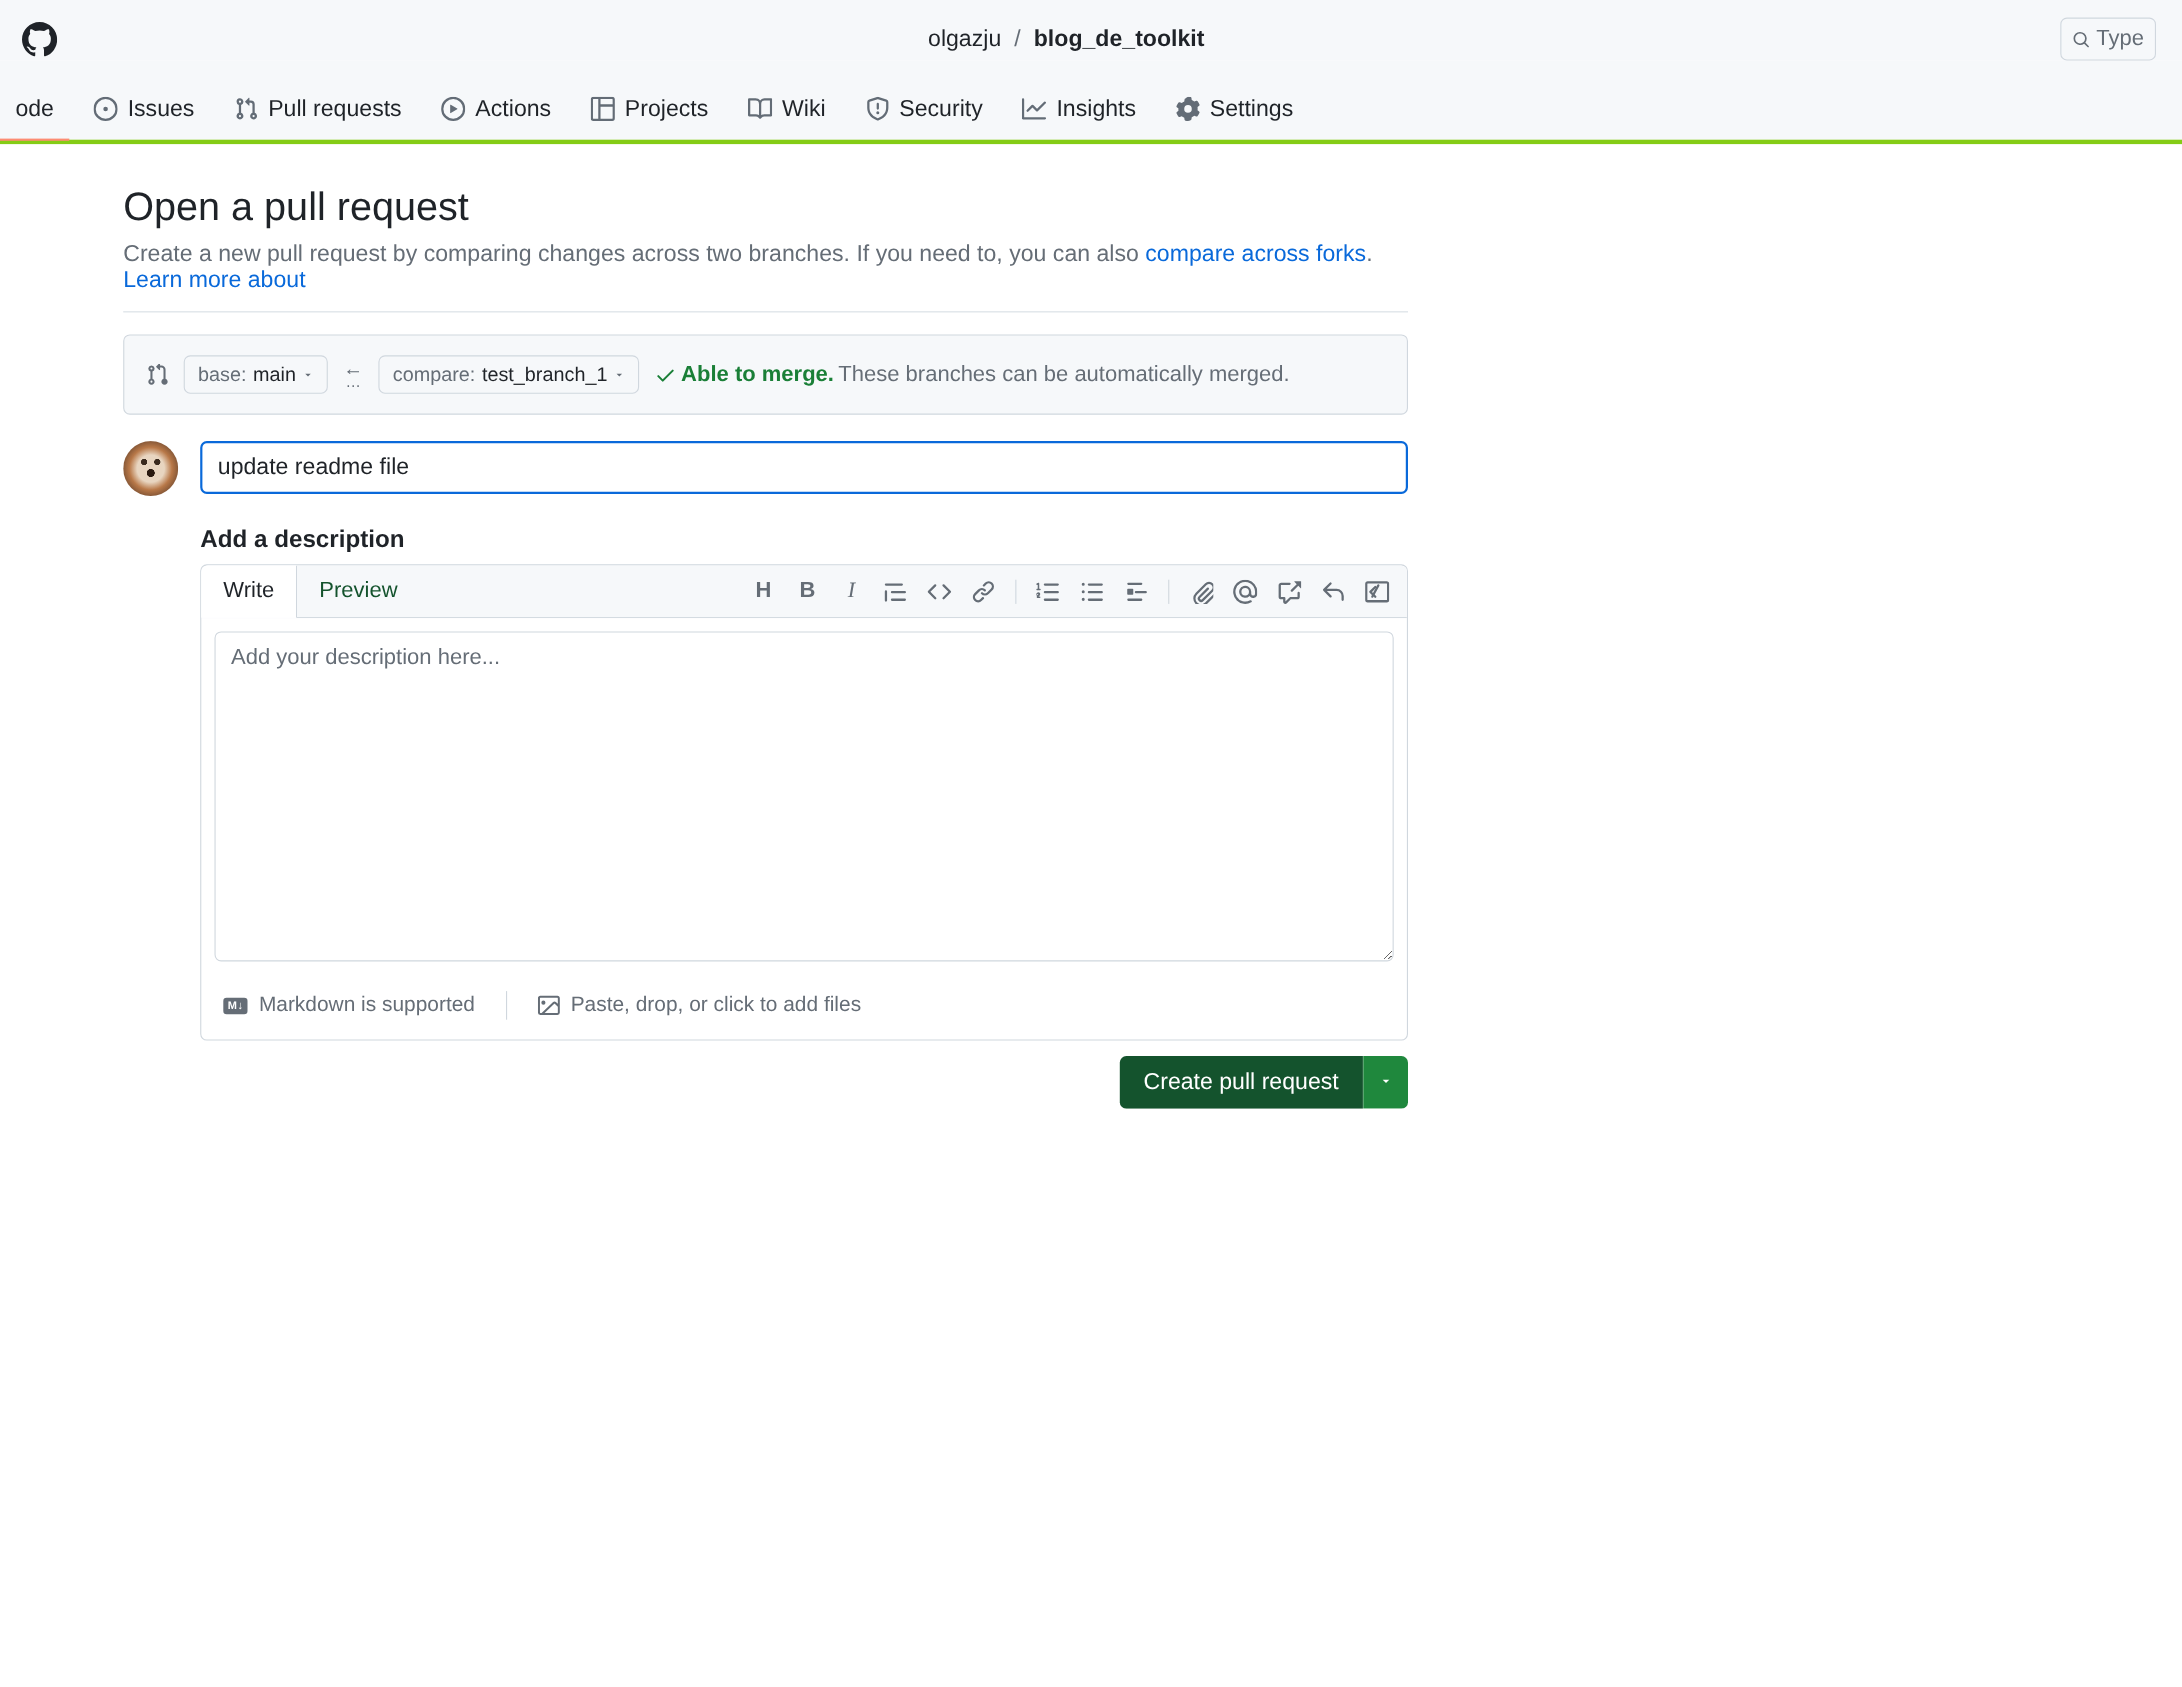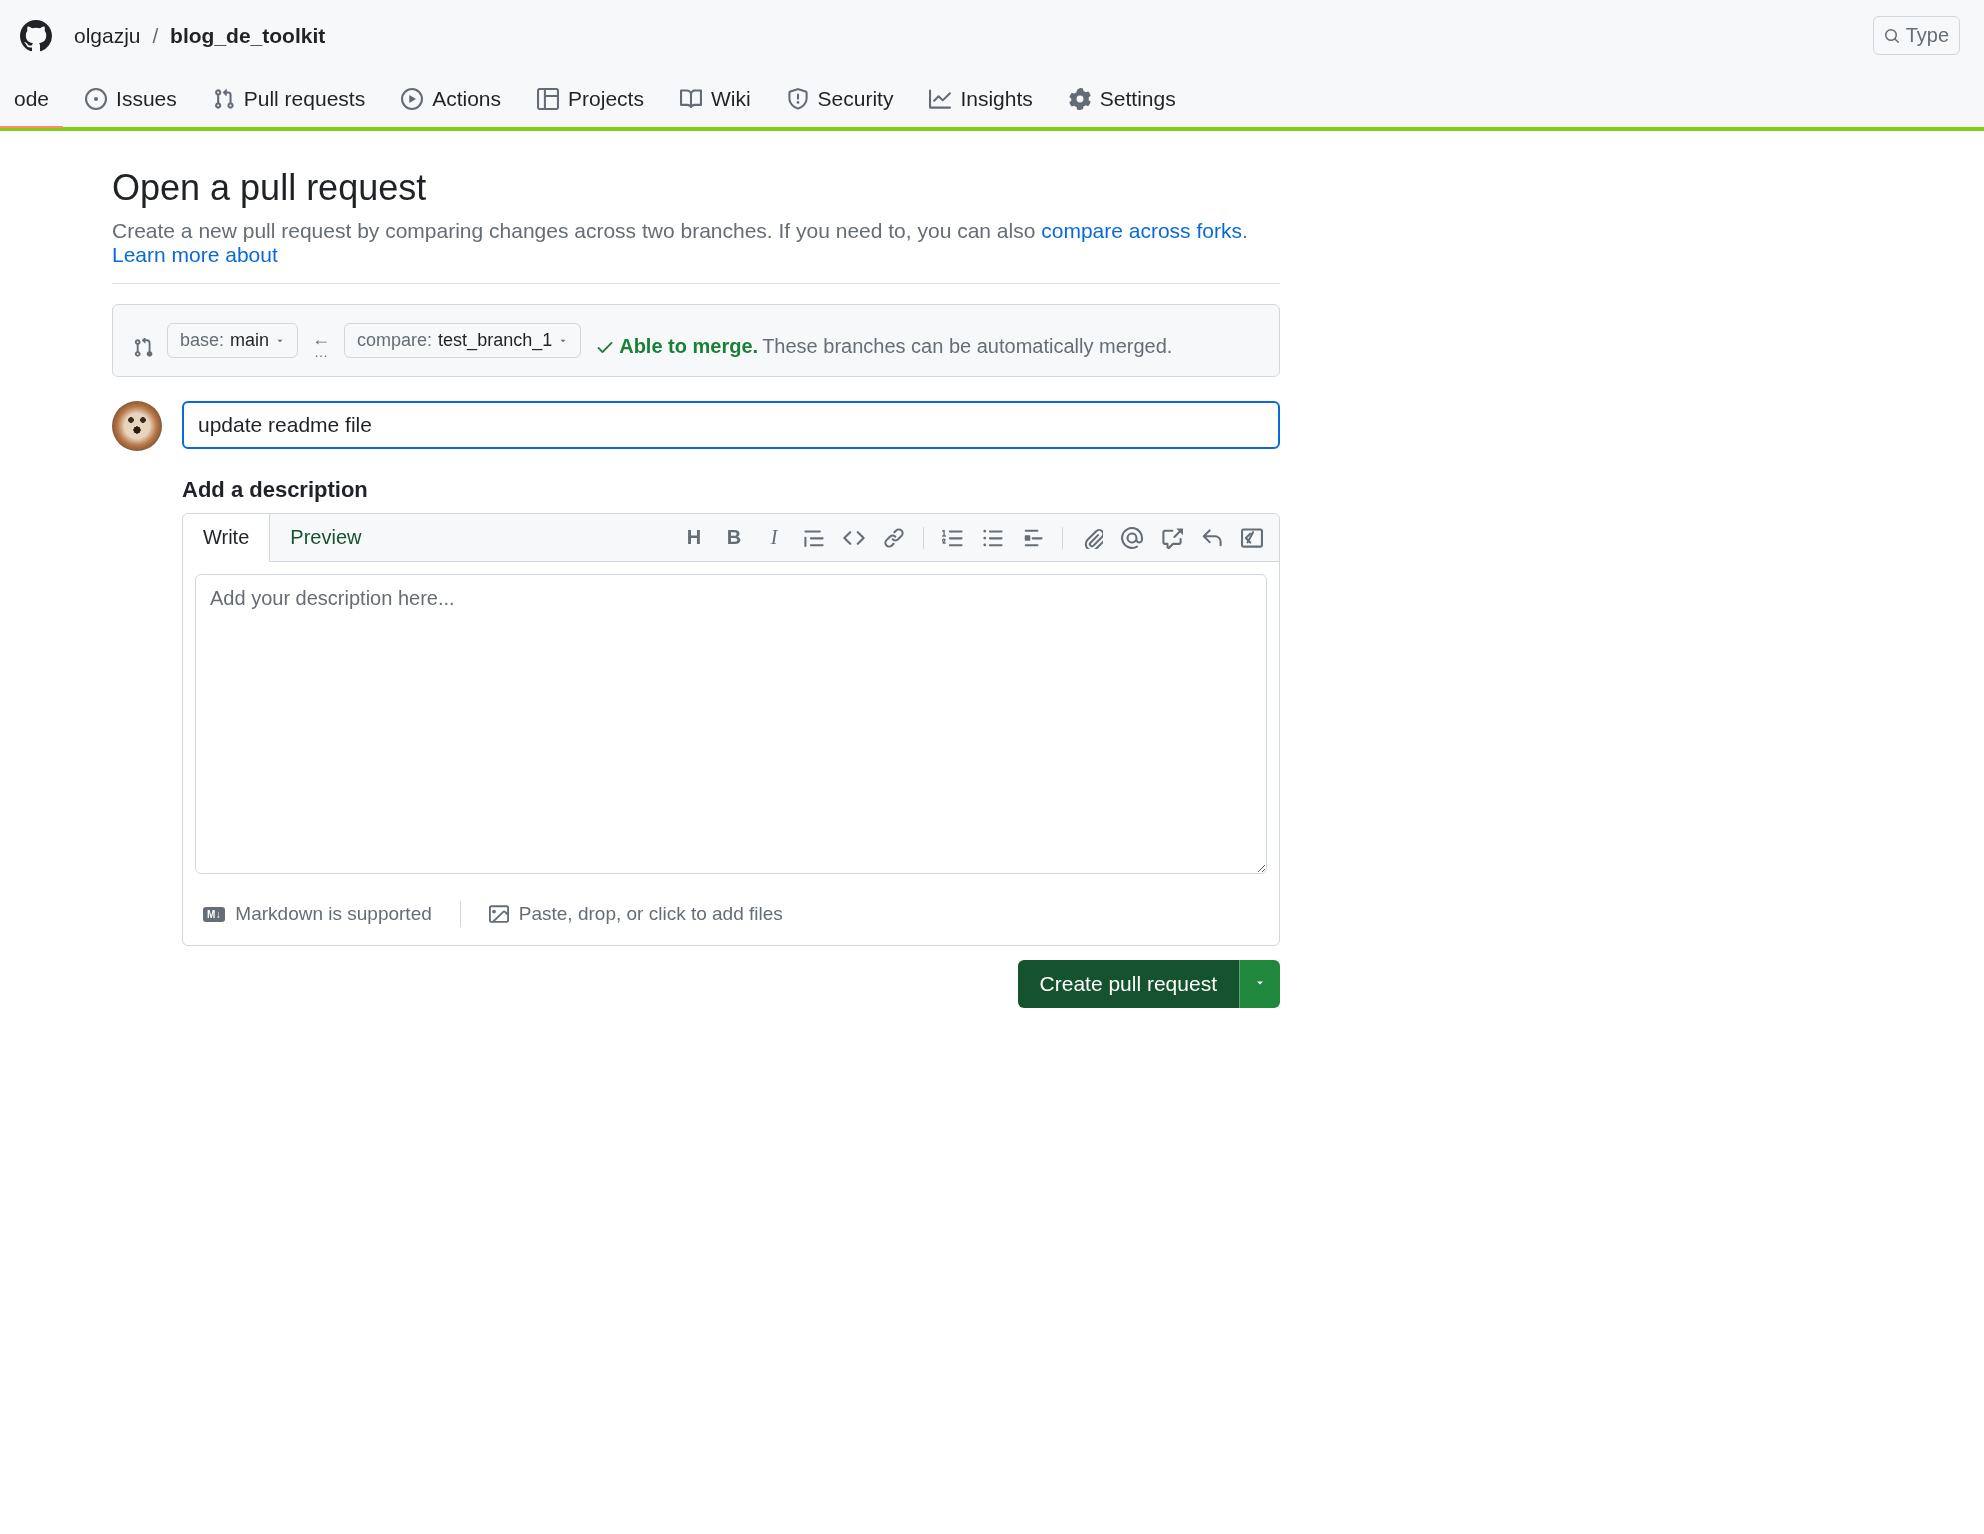--- a/index.html
+++ b/index.html
@@ -8,20 +8,21 @@
       background: #ffffff;
       color: #1f2328;
       font-size: 14px;
     }
     .top-header {
       background: #f6f8fa;
       padding: 16px 24px 0 0;
       display: flex;
       align-items: center;
       gap: 8px;
+      text-align: center;
     }
     .github-logo {
       width: 32px; height: 32px;
       margin-left: 20px;
       margin-right: 14px;
     }
     .repo-path {
       font-size: 21px;
       color: #1f2328;
       font-weight: 400;
@@ -84,21 +85,21 @@
       border-bottom: 1px solid #d8dee4;
     }
     .subtitle a { color: #0969da; text-decoration: none; }
     .compare-box {
       margin-top: 20px;
       border: 1px solid #d0d7de;
       background: #f6f8fa;
       border-radius: 6px;
       padding: 18px 20px;
       display: flex;
-      align-items: flex-end;
+      align-items: center;
       gap: 14px;
       font-size: 20px;
     }
     .branch-select {
       background: #f6f8fa;
       border: 1px solid #d0d7de;
       border-radius: 6px;
       padding: 6px 12px;
       font-size: 18px;
       color: #656d76;

